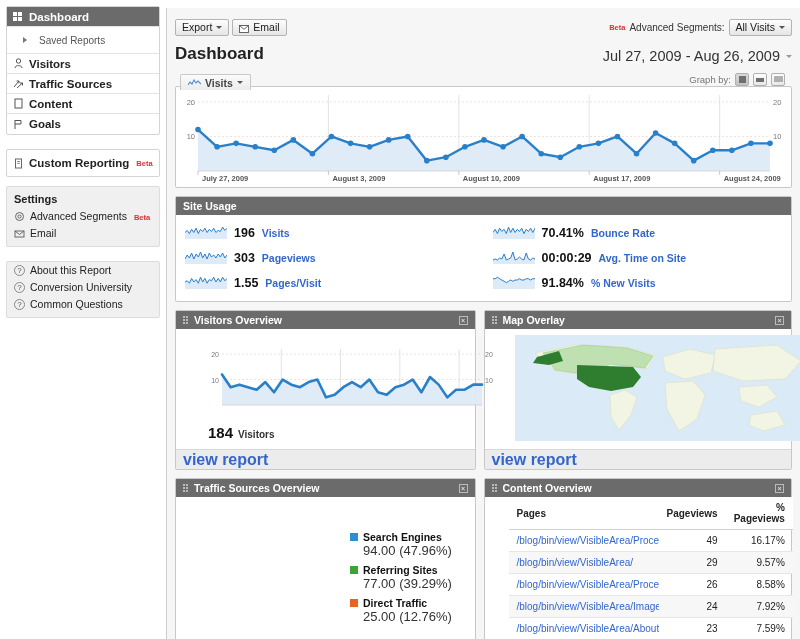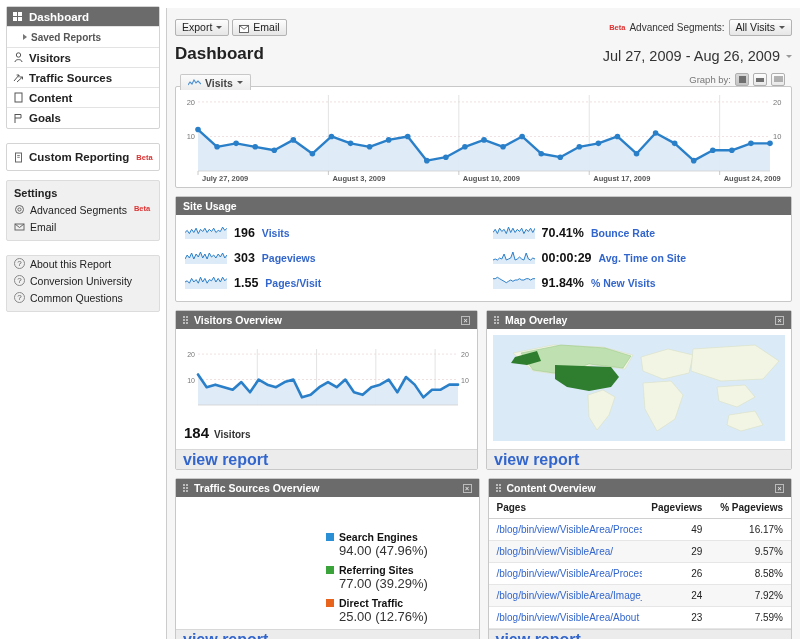--- a/index.html
+++ b/index.html
@@ -26,38 +26,38 @@
   .panel.grey { background: #f0f0f0; border-color: #dcdcdc; }
 
   .nav-item {
     display: flex; align-items: center; gap: 5px;
     height: 20px; padding: 0 6px; font-weight: bold; font-size: 11.5px;
     color: #222; border-bottom: 1px solid #e3e3e3; cursor: pointer;
   }
   .nav-item:last-child { border-bottom: none; }
   .nav-item.active { background: #6b6b6b; color: #fff; }
   .nav-sub {
-    display: flex; align-items: center; gap: 4px;
-    height: 21px; padding: 0 6px 0 16px; font-size: 10px; color: #555;
-    border-bottom: 1px solid #e3e3e3; cursor: pointer; font-weight: bold;
+    display: flex; align-items: center; gap: 12px;
+    height: 27px; padding: 0 6px 0 16px; font-size: 10px; color: #555;
+    border-bottom: 1px solid #e3e3e3; cursor: pointer;
   }
   .ico { width: 11px; height: 11px; flex: 0 0 11px; position: relative; display:inline-block; }
 
   
   .ico-grid i { position:absolute; width:4px; height:4px; background:#fff; }
   .ico-grid i:nth-child(1){left:0;top:1px}
   .ico-grid i:nth-child(2){left:5px;top:1px}
   .ico-grid i:nth-child(3){left:0;top:6px}
   .ico-grid i:nth-child(4){left:5px;top:6px}
 
   .tri { width:0;height:0;border-left:4px solid #777;border-top:3px solid transparent;border-bottom:3px solid transparent; }
 
   .section-head { font-weight: bold; font-size: 11px; padding: 6px 7px 3px 7px; color:#222;}
   .side-link {
-    display:flex; align-items:flex-start; gap:5px;
+    display:flex; align-items:flex-end; gap:5px;
     padding: 2px 7px 3px 7px; font-size: 10.5px; color:#222; cursor:pointer;
   }
   .beta { color: #d33; font-size: 7.5px; font-weight: bold; vertical-align: super; margin-left:2px;}
 
   .qmark {
     width:11px;height:11px;border:1px solid #888;border-radius:50%;
     font-size:8px;line-height:10px;text-align:center;color:#555;flex:0 0 11px;
   }
 
   
@@ -116,21 +116,21 @@
   }
   .su-grid { display:flex; padding: 9px 0 10px 0; }
   .su-col { width:50%; display:flex; flex-direction:column; gap:8px; padding-left: 9px;}
   .su-row { display:flex; align-items:center; gap:7px; }
   .su-val { font-size:12.5px; font-weight:bold; color:#111; }
   .su-lab { font-size:10.5px; font-weight:bold; color:#36c; }
 
   
   .wrow { display:flex; gap:8px; margin-top:8px; }
   .widget { width:50%; border:1px solid #c8c8c8; background:#fff; border-radius:2px; display:flex; flex-direction:column; }
-  .wbody { flex:1; position:relative; }
+  .wbody { flex:1; position:relative;margin-left:24px; }
   .wfoot {
     height:20px; background:#ececec; border-top:1px solid #d8d8d8;
     display:flex; align-items:flex-end; padding:0 7px;
     font-size:16px; font-weight:bold; color:#36c; cursor:pointer;
   }
 
   
   .legend { position:absolute; left:150px; top:34px; }
   .lg-item { margin-bottom:6px; }
   .lg-top { display:flex; align-items:center; gap:5px; font-size:10.5px; font-weight:bold; color:#111; }

